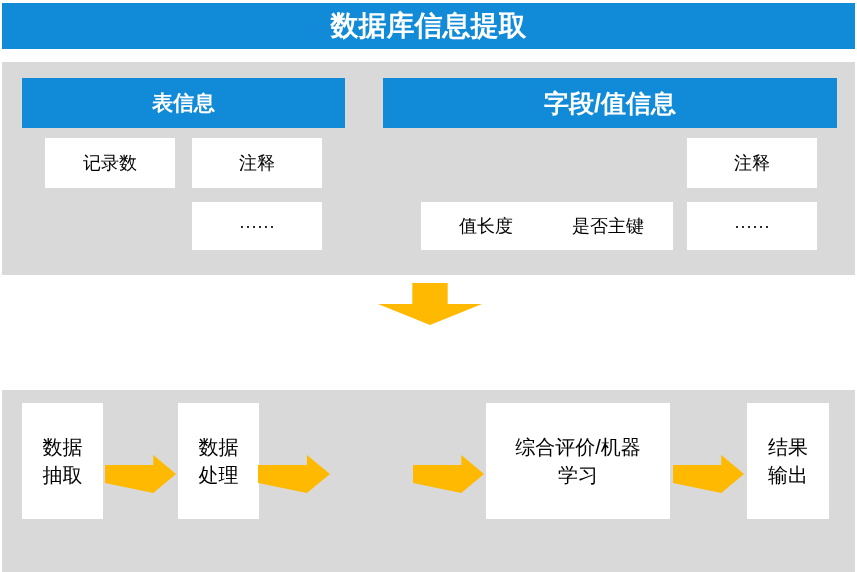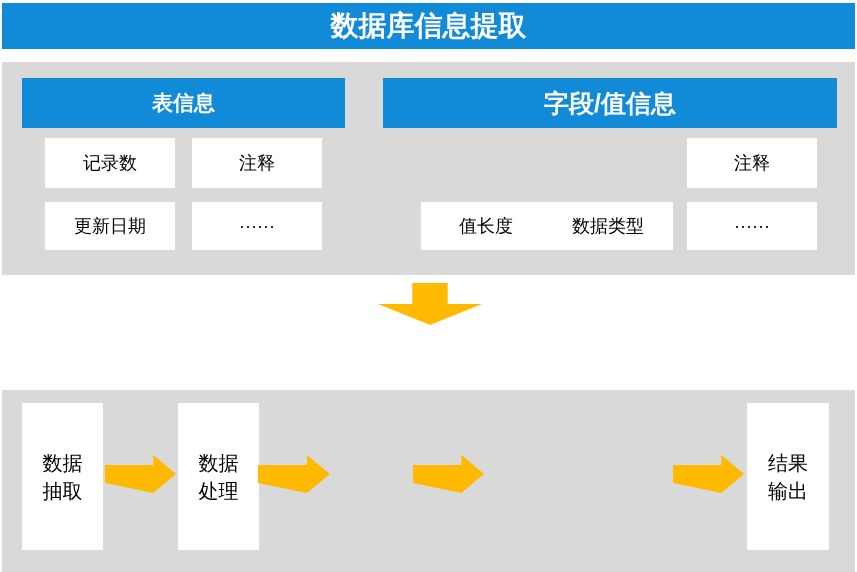--- a/index.html
+++ b/index.html
@@ -27,21 +27,21 @@
     position:absolute;width:130px;background:#ffffff;font-size:18px;
     display:flex;align-items:center;justify-content:center;white-space:nowrap;
   }
   .row1{top:76px;height:50px;}
   .row2{top:140px;height:48px;}
   .down-arrow{
     position:absolute;left:378px;top:283px;width:104px;height:42px;background:#ffb900;
     clip-path:polygon(33% 0,67% 0,67% 50%,100% 50%,50% 100%,0 50%,33% 50%);
   }
   .flow-box{
-    position:absolute;top:13px;height:147px;background:#ffffff;font-size:20px;
+    position:absolute;top:13px;height:116px;background:#ffffff;font-size:20px;
     display:flex;align-items:center;justify-content:center;text-align:center;
     white-space:pre-line;line-height:1.4;
   }
   .flow-arrow{
     position:absolute;top:65px;height:38px;background:#ffb900;
     clip-path:polygon(0 26%,68% 26%,68% 0,100% 50%,68% 100%,0 74%);
   }
 </style>
 </head>
 <body>
@@ -56,38 +56,39 @@
 
     <div class="subheader subheader-table">
       <span>表信息</span>
     </div>
     <div class="subheader subheader-field">
       <span>字段/值信息</span>
     </div>
 
     <div class="cell row1" style="left:43px;">记录数</div>
     <div class="cell row1" style="left:190px;">注释</div>
-    <div class="cell row2" style="left:43px;">更新日期</div>
     <div class="cell row2" style="left:190px;">······</div>
 
     <div class="cell row1" style="left:685px;">注释</div>
     <div class="cell row2" style="left:419px;">值长度</div>
-    <div class="cell row2" style="left:541px;">数据类型</div>
+    <div class="cell row2" style="left:541px;">是否主键</div>
     <div class="cell row2" style="left:685px;">······</div>
   </div>
 
   <div class="down-arrow"></div>
 
 
   <div class="panel panel-bottom">
     <div class="flow-box" style="left:20px;width:81px;">数据
 抽取</div>
     <div class="flow-arrow" style="left:103px;width:71px;"></div>
     <div class="flow-box" style="left:176px;width:81px;">数据
 处理</div>
     <div class="flow-arrow" style="left:256px;width:72px;"></div>
     <div class="flow-arrow" style="left:411px;width:71px;"></div>
+    <div class="flow-box" style="left:484px;width:184px;">综合评价/机器
+学习</div>
     <div class="flow-arrow" style="left:671px;width:71px;"></div>
     <div class="flow-box" style="left:745px;width:82px;">结果
 输出</div>
   </div>
 
 </div>
 
 </body></html>

